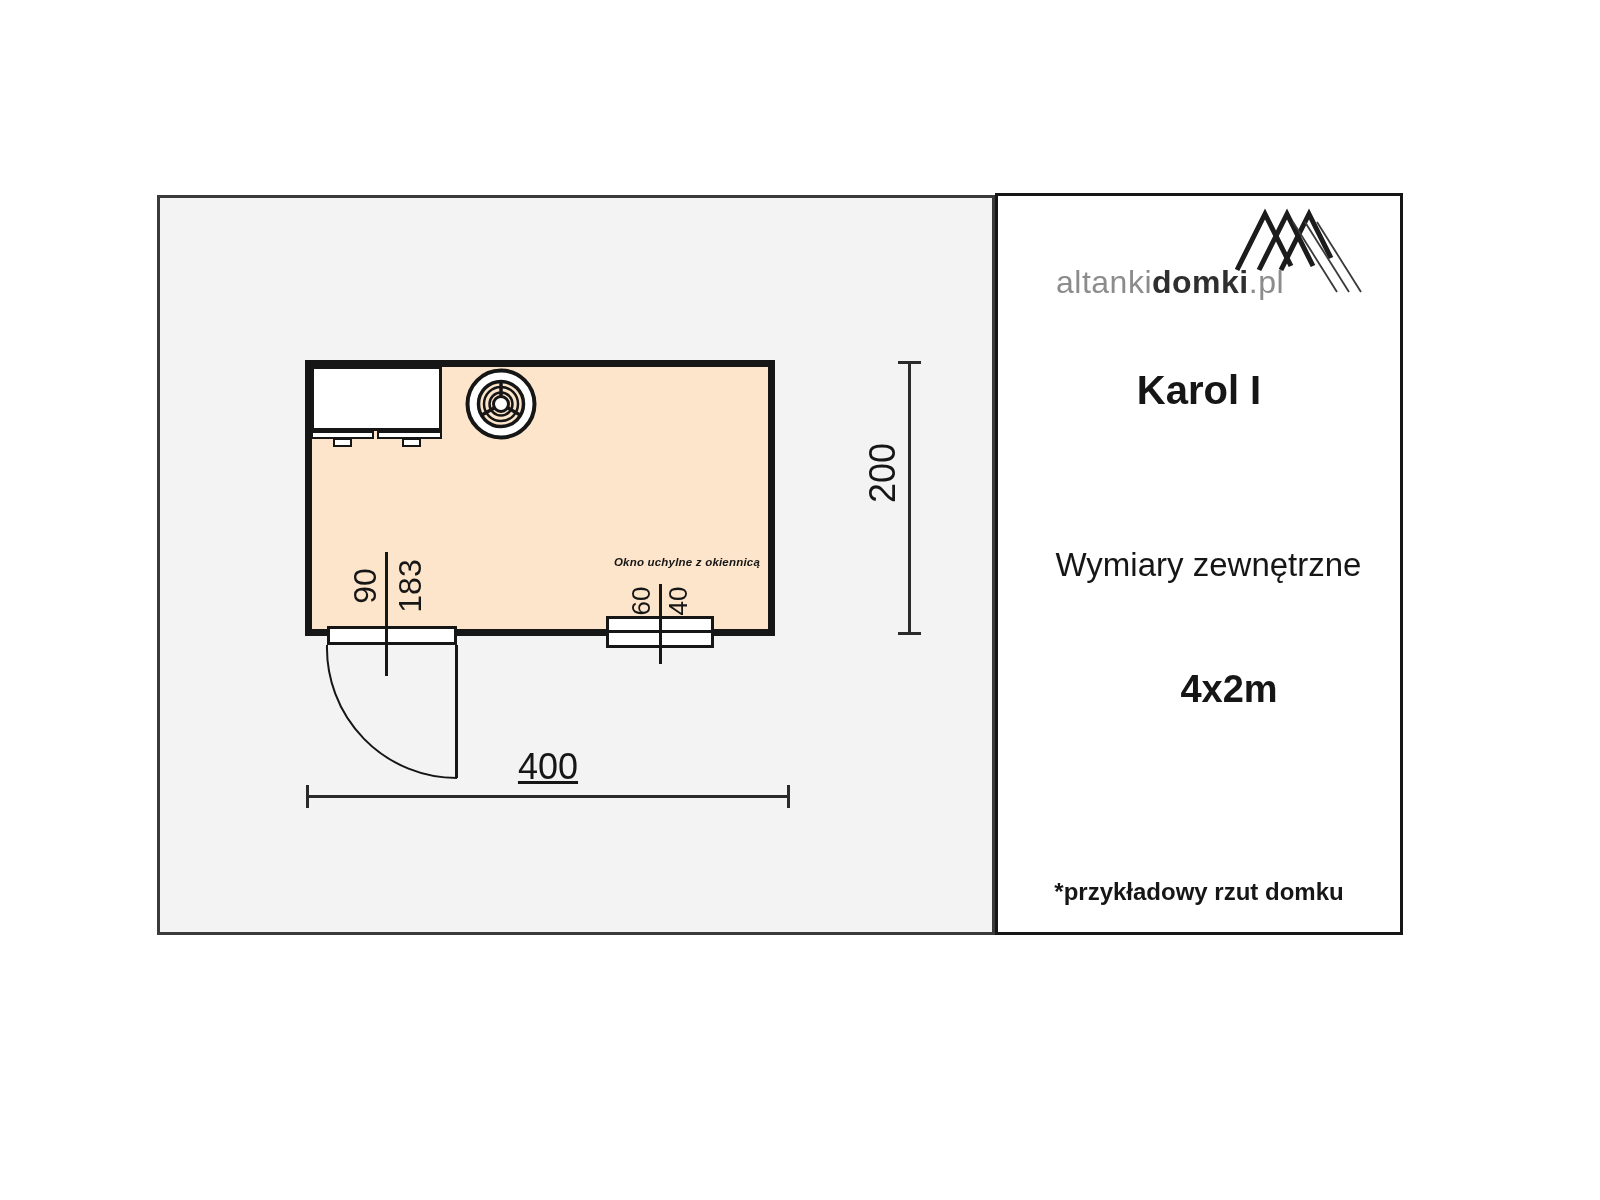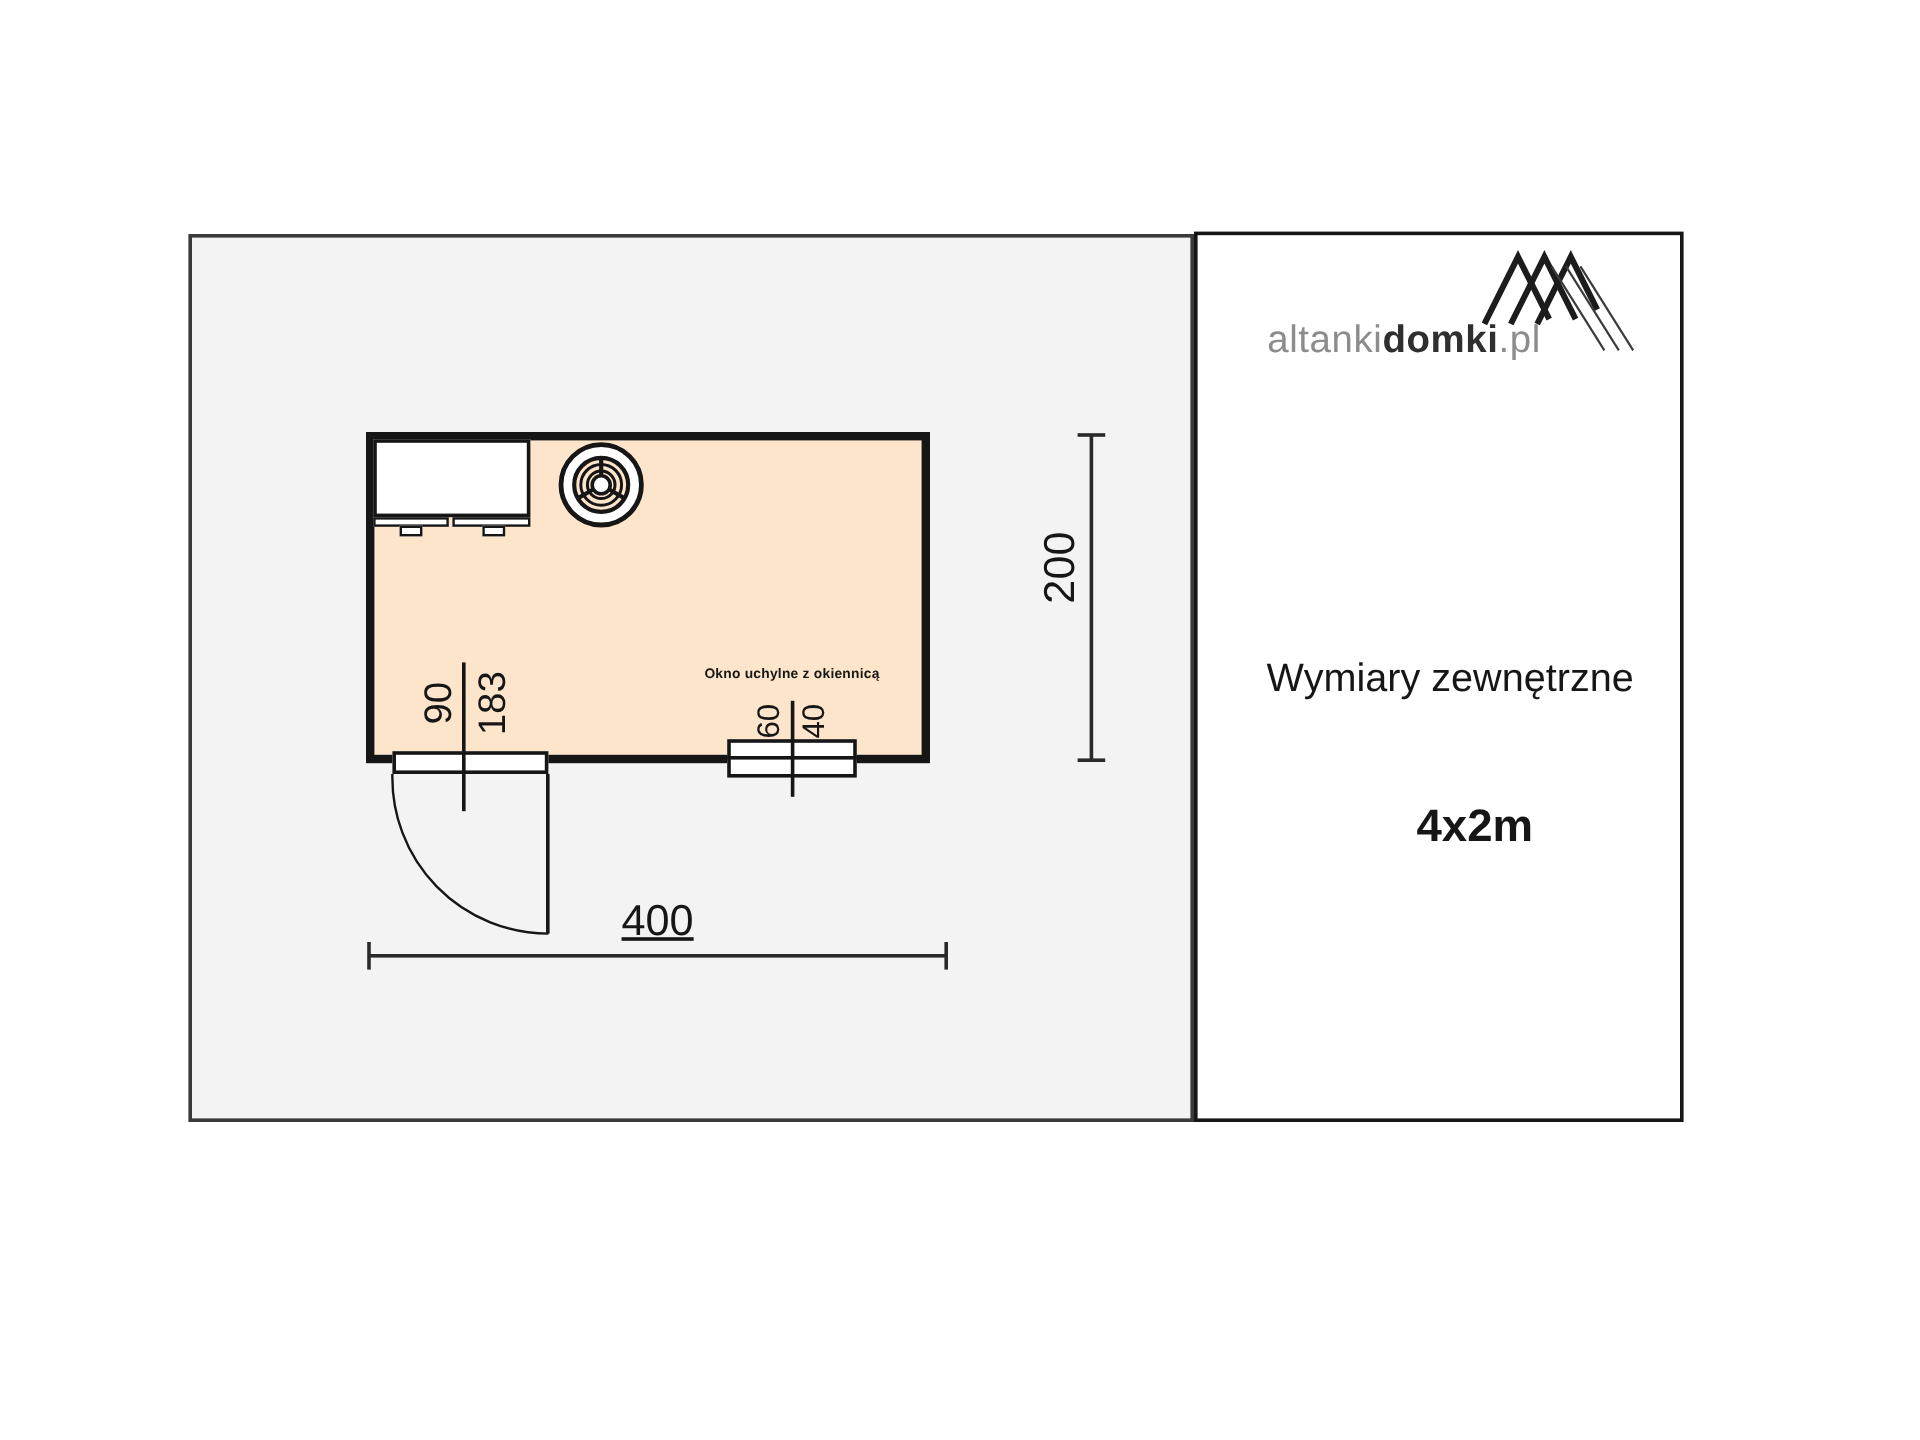--- a/index.html
+++ b/index.html
@@ -26,21 +26,21 @@
   .stove{left:463px;top:366px;width:76px;height:76px;}
 
   .door-frame{left:327px;top:626px;width:130px;height:19px;background:#ffffff;border:3px solid #161616;}
   .door-leaf{left:455px;top:645px;width:3px;height:133px;background:#161616;}
   .door-arc{left:323px;top:642px;width:140px;height:142px;}
   .door-dim-line{left:385px;top:552px;width:3px;height:124px;background:#161616;}
 
   .window-frame{left:606px;top:616px;width:108px;height:32px;background:#ffffff;border:3px solid #161616;}
   .window-mid{left:606px;top:630px;width:108px;height:3px;background:#161616;}
   .window-dim-line{left:659px;top:584px;width:3px;height:80px;background:#161616;}
-  .window-caption{left:560px;top:556px;width:200px;text-align:center;font-size:11.5px;font-weight:bold;letter-spacing:0.2px;}
+  .window-caption{left:560px;top:556px;width:200px;text-align:right;font-size:11.5px;font-weight:bold;letter-spacing:0.2px;font-style:italic;}
 
   
   .dim-400-line{left:307px;top:795px;width:482px;height:3px;background:#2a2a2a;}
   .dim-400-cap-l{left:306px;top:785px;width:3px;height:23px;background:#2a2a2a;}
   .dim-400-cap-r{left:787px;top:785px;width:3px;height:23px;background:#2a2a2a;}
   .dim-400-label{left:448px;top:746px;width:200px;text-align:center;font-size:36px;text-decoration:underline;}
 
   .dim-200-line{left:908px;top:362px;width:3px;height:273px;background:#2a2a2a;}
   .dim-200-cap-t{left:898px;top:361px;width:23px;height:3px;background:#2a2a2a;}
   .dim-200-cap-b{left:898px;top:632px;width:23px;height:3px;background:#2a2a2a;}
@@ -121,21 +121,23 @@
 
   <svg class="abs logo-mark" viewBox="0 0 128 88">
     <path d="M2,64 L30,8 L56,60" fill="none" stroke="#1c1c1c" stroke-width="5"></path>
     <path d="M24,64 L52,8 L78,60" fill="none" stroke="#1c1c1c" stroke-width="5"></path>
     <path d="M46,64 L74,8 L96,52" fill="none" stroke="#1c1c1c" stroke-width="5"></path>
     <line x1="58" y1="16" x2="102" y2="86" stroke="#3a3a3a" stroke-width="1.8"></line>
     <line x1="70" y1="16" x2="114" y2="86" stroke="#3a3a3a" stroke-width="1.8"></line>
     <line x1="82" y1="16" x2="126" y2="86" stroke="#3a3a3a" stroke-width="1.8"></line>
   </svg>
 
+  <div class="abs panel-title">Karol I</div>
 
   <div class="abs panel-subtitle">
     <div>Wymiary zewnętrzne</div>
   </div>
 
   <div class="abs panel-size">4x2m</div>
 
+  <div class="abs panel-footnote">*przykładowy rzut domku</div>
 
 </div>
 
 </body></html>

